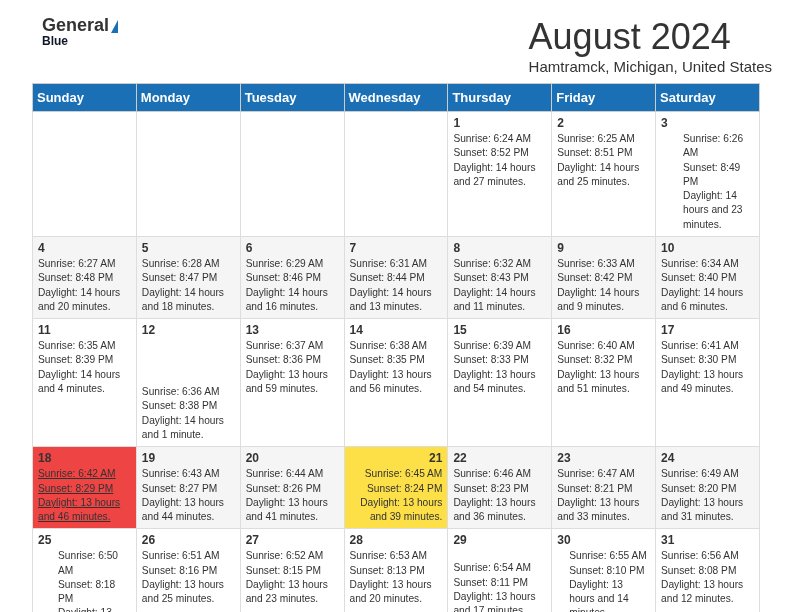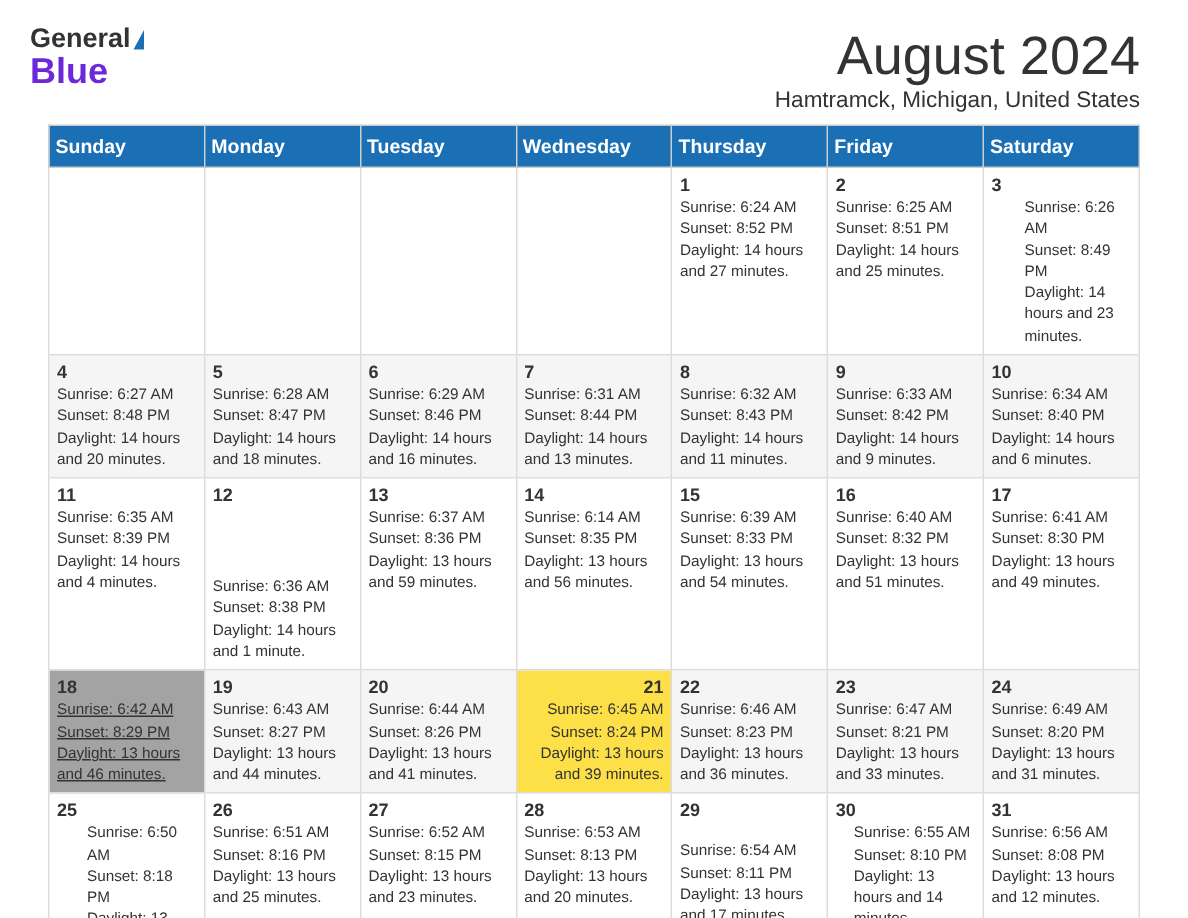--- a/index.html
+++ b/index.html
@@ -7,29 +7,30 @@
       font-family: Arial, sans-serif;
       background: #fff;
       width: 792px;
       min-height: 612px;
       padding: 0;
     }
     .header {
       display: flex;
       justify-content: space-between;
       align-items: flex-start;
-      padding: 16px 32px 8px 20px;
+      padding: 16px 20px 8px 20px;
+      margin-left: 22px;
     }
     .logo {
       display: flex;
       flex-direction: column;
       align-items: flex-start;
     }
     .title-section {
-      text-align: right;
+      text-align: left;
     }
     .month-year {
       font-size: 36px;
       font-weight: normal;
       color: #333;
     }
     .location {
       font-size: 15px;
       color: #333;
     }
@@ -90,21 +91,21 @@
 </head>
 <body>
 
 <div class="header">
   <div class="logo">
     <div class="logo-row">
       <div style="font-size:18px; font-weight:bold; line-height:1.1;">
         <span style="color:#333;">General</span><span style="display:inline-block;width:0;height:0;border-left:7px solid transparent;border-bottom:13px solid #1a6fb5;margin-left:2px;vertical-align:middle;"></span>
       </div>
     </div>
-    <div style="font-size:24px; font-weight:bold; color:#6d28d9; margin-top:-2px;">Blue</div>
+    <div style="font-size:12px; font-weight:bold; color:#0f172a; margin-top:-2px;">Blue</div>
   </div>
   <div class="title-section">
     <div class="month-year">August 2024</div>
     <div class="location">Hamtramck, Michigan, United States</div>
   </div>
 </div>
 
 <div class="calendar-wrapper">
   <table class="calendar">
     <thead>
@@ -201,21 +202,21 @@
 Daylight: 14 hours and 1 minute.</div>
           </td>
           <td>
             <span class="day-num">13</span>
             <div class="day-info" style="white-space: pre-line;">Sunrise: 6:37 AM
 Sunset: 8:36 PM
 Daylight: 13 hours and 59 minutes.</div>
           </td>
           <td>
             <span class="day-num">14</span>
-            <div class="day-info" style="white-space: pre-line;">Sunrise: 6:14 AM
+            <div class="day-info" style="white-space: pre-line;">Sunrise: 6:38 AM
 Sunset: 8:35 PM
 Daylight: 13 hours and 56 minutes.</div>
           </td>
           <td>
             <span class="day-num">15</span>
             <div class="day-info" style="white-space: pre-line;">Sunrise: 6:39 AM
 Sunset: 8:33 PM
 Daylight: 13 hours and 54 minutes.</div>
           </td>
           <td>
@@ -225,21 +226,21 @@
 Daylight: 13 hours and 51 minutes.</div>
           </td>
           <td>
             <span class="day-num">17</span>
             <div class="day-info" style="white-space: pre-line;">Sunrise: 6:41 AM
 Sunset: 8:30 PM
 Daylight: 13 hours and 49 minutes.</div>
           </td>
         </tr>
         <tr>
-          <td style="background: #a3a3a3;">
+          <td style="background: #ef4444;">
             <span class="day-num">18</span>
             <div class="day-info" style="white-space: pre-line; text-decoration: underline;">Sunrise: 6:42 AM
 Sunset: 8:29 PM
 Daylight: 13 hours and 46 minutes.</div>
           </td>
           <td style="background: rgb(245, 245, 245);">
             <span class="day-num">19</span>
             <div class="day-info" style="white-space: pre-line;">Sunrise: 6:43 AM
 Sunset: 8:27 PM
 Daylight: 13 hours and 44 minutes.</div>

